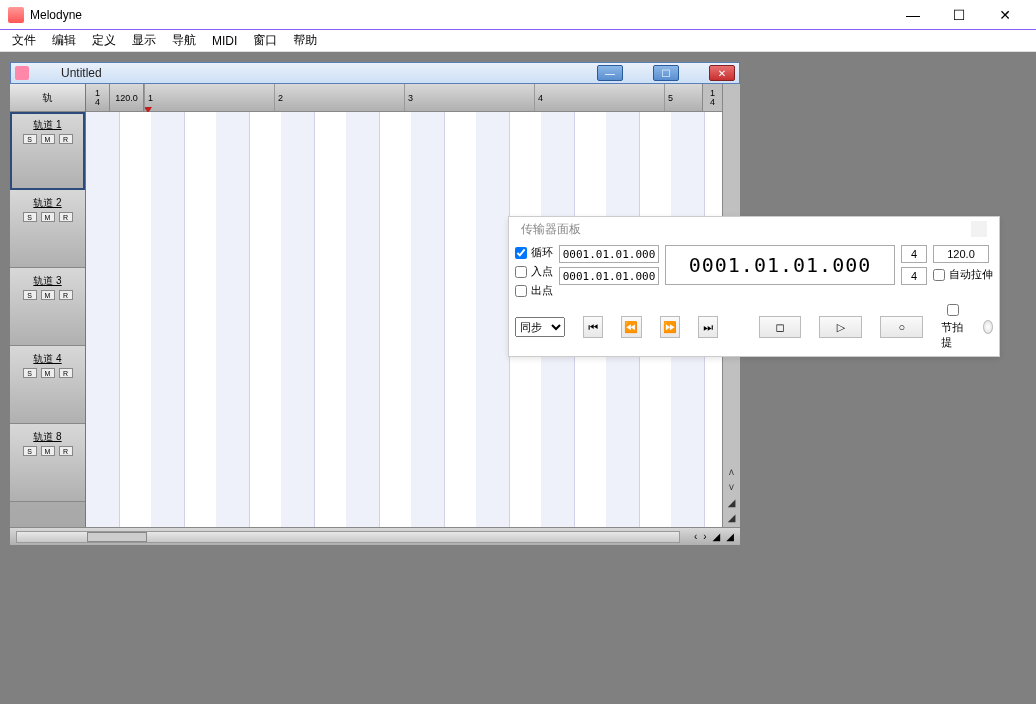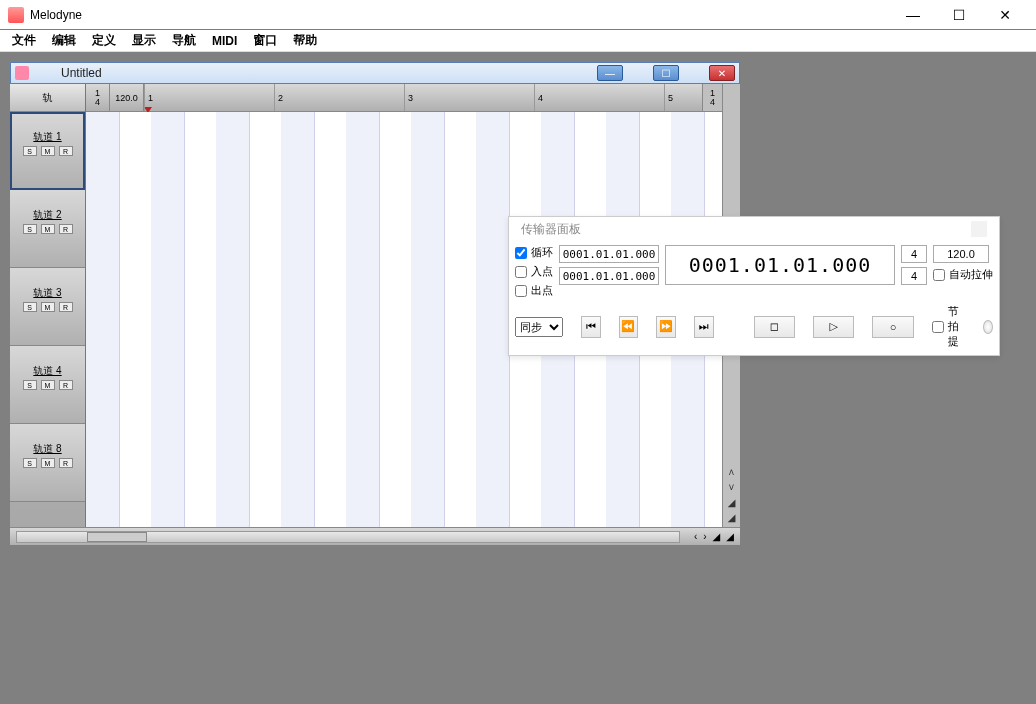--- a/index.html
+++ b/index.html
@@ -5,36 +5,36 @@
 * { box-sizing: border-box; margin: 0; padding: 0; font-family: "Microsoft YaHei", Arial, sans-serif; }
 body { background: #fff; width: 1036px; height: 704px; overflow: hidden; }
 
 
 .titlebar { height: 30px; display: flex; align-items: center; padding: 0 8px; background: #fff; border-bottom: 1px solid #8b5cf6; }
 .titlebar .icon { width: 16px; height: 16px; margin-right: 6px; background: linear-gradient(#f99,#f55); border-radius: 2px; }
 .titlebar .title { font-size: 12px; flex: 1; }
 .titlebar .winbtn { width: 46px; height: 30px; display: flex; align-items: center; justify-content: center; font-size: 14px; }
 
 .menubar { height: 22px; display: flex; align-items: center; padding: 0 12px; gap: 16px; font-size: 12px; border-bottom: 1px solid #ddd; }
-.menubar span { cursor: default; font-weight: bold; }
+.menubar span { cursor: default; }
 
 .workspace { position: relative; height: calc(704px - 52px); background: #808080; padding: 10px 0 0 10px; }
 
 
 .docwin { width: 730px; height: 483px; background: #bdbdbd; position: relative; }
 .dochead { height: 22px; display: flex; align-items: center; padding: 0 4px; background: linear-gradient(#e9f0fa,#cde0f6); border: 1px solid #5a7fb8; gap: 28px; }
 .dochead .icon { width: 14px; height: 14px; margin-right: 4px; background: #f8a; border-radius: 2px; }
 .dochead .title { font-size: 12px; flex: 1; color: #222; }
 .dochead .btn { width: 26px; height: 16px; margin-left: 2px; display: flex; align-items: center; justify-content: center; font-size: 10px; border: 1px solid #2a5a9a; border-radius: 2px; background: linear-gradient(#8bb8e8,#5a8ed0); color: #fff; }
 .dochead .btn.close { background: linear-gradient(#e97070,#c83030); border-color: #802020; }
 
 .docbody { display: flex; height: calc(100% - 22px - 18px); }
 .trackcol { width: 76px; background: linear-gradient(#cfcfcf,#a8a8a8); border-right: 1px solid #777; display: flex; flex-direction: column; }
 .trackhead { height: 28px; display: flex; align-items: center; justify-content: center; font-size: 10px; border-bottom: 1px solid #888; background: linear-gradient(#e8e8e8,#c0c0c0); }
-.track { height: 78px; border-bottom: 1px solid #888; padding: 18px 4px; background: linear-gradient(#d8d8d8,#b0b0b0); }
+.track { height: 78px; border-bottom: 1px solid #888; padding: 6px 4px; background: linear-gradient(#d8d8d8,#b0b0b0); }
 .track.sel { outline: 2px solid #2c4a7a; outline-offset: -2px; }
 .track .name { font-size: 10px; text-align: center; text-decoration: underline; }
 .track .btns { display: flex; gap: 4px; justify-content: center; margin-top: 2px; }
 .track .tb { width: 14px; height: 10px; font-size: 7px; display: flex; align-items: center; justify-content: center; background: #eee; border: 1px solid #888; }
 
 .timeline { flex: 1; display: flex; flex-direction: column; position: relative; }
 .ruler { height: 28px; display: flex; border-bottom: 1px solid #888; background: linear-gradient(#d8d8d8,#b0b0b0); font-size: 9px; position: relative; }
 .ruler .tsig { width: 24px; border-right: 1px solid #888; display:flex; flex-direction:column; align-items:center; justify-content:center; font-size:9px; line-height:9px; }
 .ruler .tempo { width: 34px; border-right: 1px solid #888; display:flex; align-items:center; justify-content:center; }
 .ruler .bars { flex:1; position: relative; }
@@ -63,21 +63,21 @@
 .transport .chk { display:flex; align-items:center; gap:4px; font-size:11px; }
 .transport .chk input { width:12px; height:12px; }
 .transport .tcbox { width:100px; height:18px; border:1px solid #aaa; font-family: monospace; font-size:11px; display:flex; align-items:center; justify-content:center; background:#fff; }
 .transport .bigtc { flex:1; min-width: 168px; height:40px; border:1px solid #aaa; font-family: monospace; font-size:20px; display:flex; align-items:center; justify-content:center; letter-spacing:1px; }
 .transport .numbox { width:26px; height:18px; border:1px solid #aaa; display:flex; align-items:center; justify-content:center; font-size:11px; }
 .transport .tempobox { width:56px; height:18px; border:1px solid #aaa; display:flex; align-items:center; justify-content:center; font-size:11px; }
 .transport .row2 { display:flex; gap:18px; padding:0 6px 6px; align-items:center; }
 .transport select { font-size:11px; height:20px; width:70px; }
 .transport .tbtn { width:28px; height:22px; border:1px solid #bbb; background: linear-gradient(#fafafa,#e8e8e8); display:flex; align-items:center; justify-content:center; font-size:11px; }
 .transport .tbtn.wide { width:60px; }
-.transport .row2 .chk { font-size:11px; }
+.transport .row2 .chk { font-size:11px;flex-direction:column; }
 .transport .led { width:14px;height:14px; border-radius:50%; border:1px solid #bbb; background:radial-gradient(#fff,#ddd); }
 </style>
 </head>
 <body>
 
 <div class="titlebar">
   <div class="icon"></div>
   <div class="title">Melodyne</div>
   <div class="winbtn">—</div>
   <div class="winbtn">☐</div>

